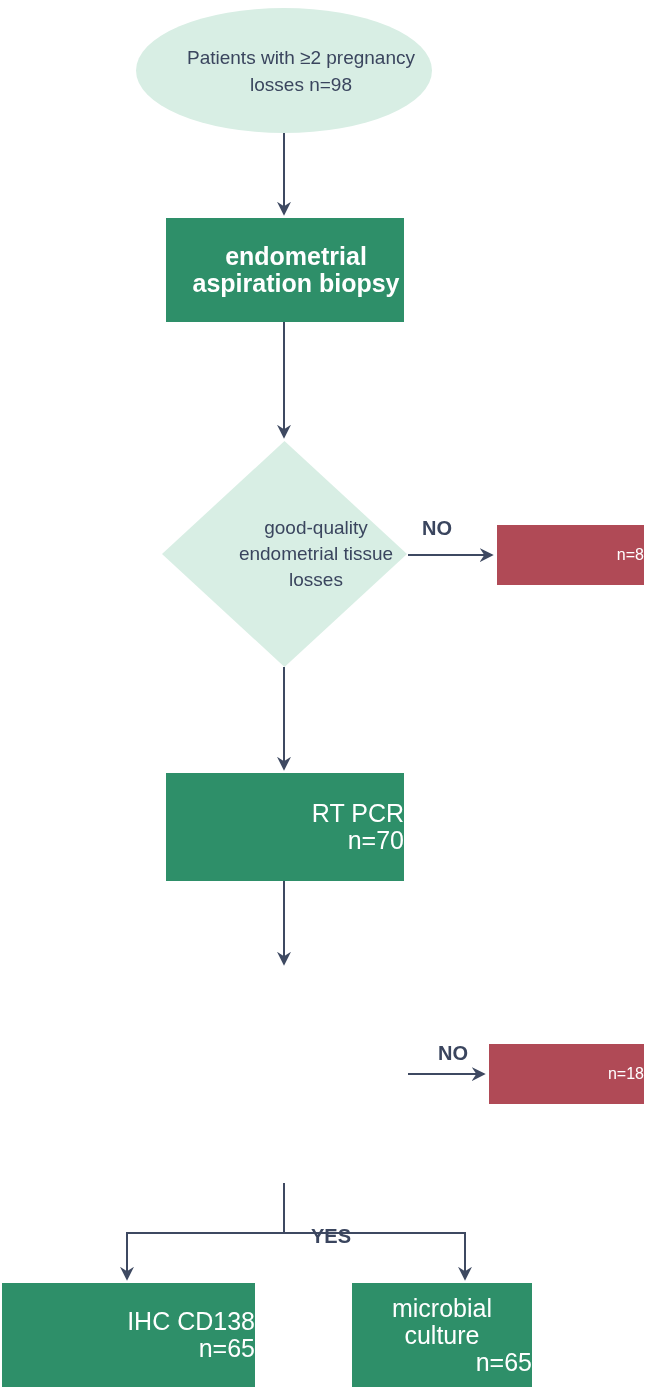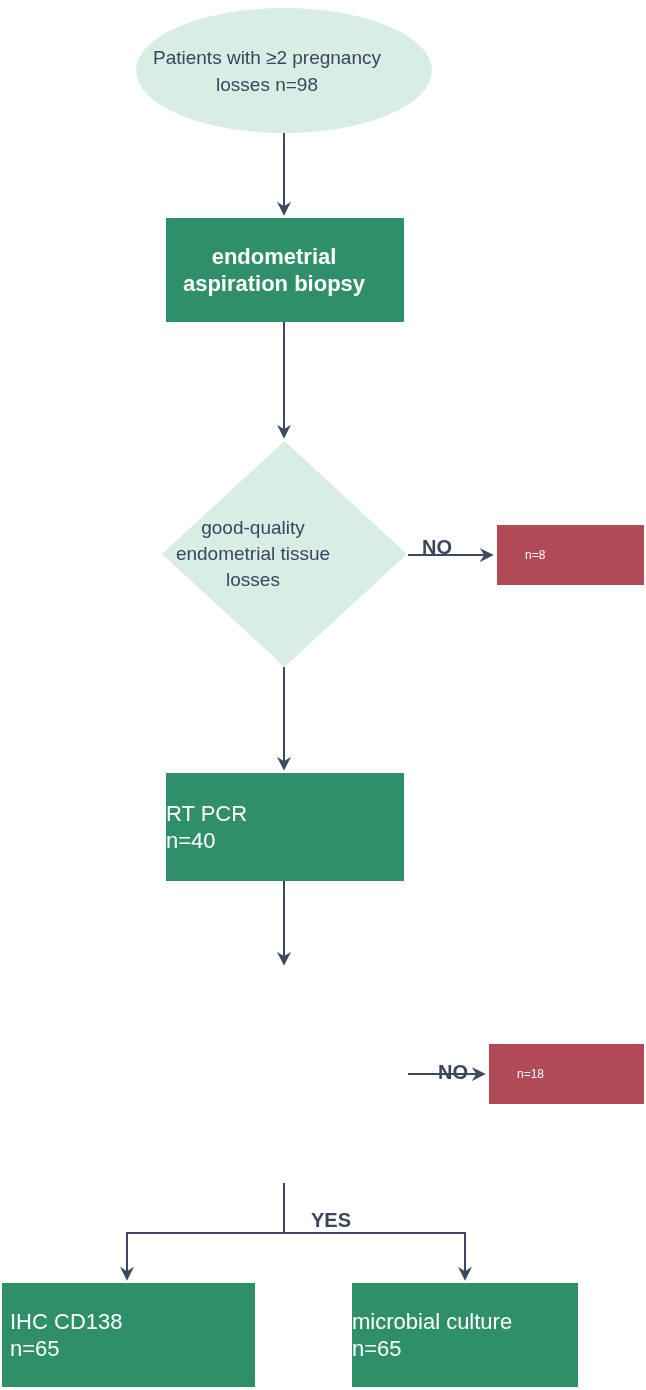--- a/index.html
+++ b/index.html
@@ -16,77 +16,76 @@
     position:relative;
     width:646px;
     height:1390px;
     background:#ffffff;
     overflow:hidden;
   }
   .node{
     position:absolute;
     display:flex;
     flex-direction:column;
-    align-items:flex-start;
+    align-items:flex-end;
     justify-content:center;
     text-align:center;
   }
   .ellipse{
     left:136px; top:8px; width:296px; height:125px;
     background:var(--mint);
     border-radius:50%;
     color:var(--textdark);
     font-size:19px;
     font-weight:500;
     line-height:27px;
   }
   .ellipse .inner{max-width:262px;}
   .process{
     background:var(--green);
     color:var(--white);
-    font-size:22px;
+    font-size:25px;
     line-height:27px;
   }
   .process.bold{font-weight:bold;}
   .biopsy{left:166px; top:218px; width:238px; height:104px;}
   .biopsy .inner{max-width:216px;}
   .rtpcr{left:166px; top:773px; width:238px; height:108px;}
   .ihc{left:2px; top:1283px; width:253px; height:104px;padding-left:8px;}
-  .culture{left:352px; top:1283px; width:226px; height:104px;}
+  .culture{left:352px; top:1283px; width:180px; height:104px;}
   .diamond{
     background:var(--mint);
     clip-path:polygon(50% 0, 100% 50%, 50% 100%, 0 50%);
     color:var(--textdark);
     font-size:19px;
     line-height:26px;
   }
   .diamond1{left:162px; top:441px; width:245px; height:226px;}
   .diamond1 .inner{max-width:182px;}
   .diamond2{left:158px; top:968px; width:250px; height:215px;}
   .diamond2 .inner{max-width:200px;}
   .excluded{
     background:var(--red);
     color:var(--white);
-    font-size:12px;
+    font-size:16px;
     padding-left:28px;
   }
   .excluded1{left:497px; top:525px; width:147px; height:60px;}
   .excluded2{left:489px; top:1044px; width:155px; height:60px;}
   .edge-label{
     position:absolute;
     width:60px;
     text-align:center;
     color:var(--textdark);
     font-size:20px;
     font-weight:bold;
-    margin-top:19px;
   }
   .no1{left:407px; top:517px;}
   .no2{left:423px; top:1042px;}
-  .yes{left:301px; top:1190px;}
+  .yes{left:301px; top:1225px;}
   .connectors{
     position:absolute;
     left:0; top:0;
     width:646px; height:1390px;
     pointer-events:none;
   }
   .connectors line{
     stroke:var(--line);
     stroke-width:2;
   }
@@ -128,21 +127,21 @@
   </div>
 
   <div class="edge-label no1">NO</div>
 
   <div class="node excluded excluded1">
     <div class="inner">n=8</div>
   </div>
 
   <div class="node process rtpcr">
     <div>RT PCR</div>
-    <div>n=40</div>
+    <div>n=70</div>
   </div>
 
 
   <div class="edge-label no2">NO</div>
 
   <div class="node excluded excluded2">
     <div class="inner">n=18</div>
   </div>
 
   <div class="edge-label yes">YES</div>

